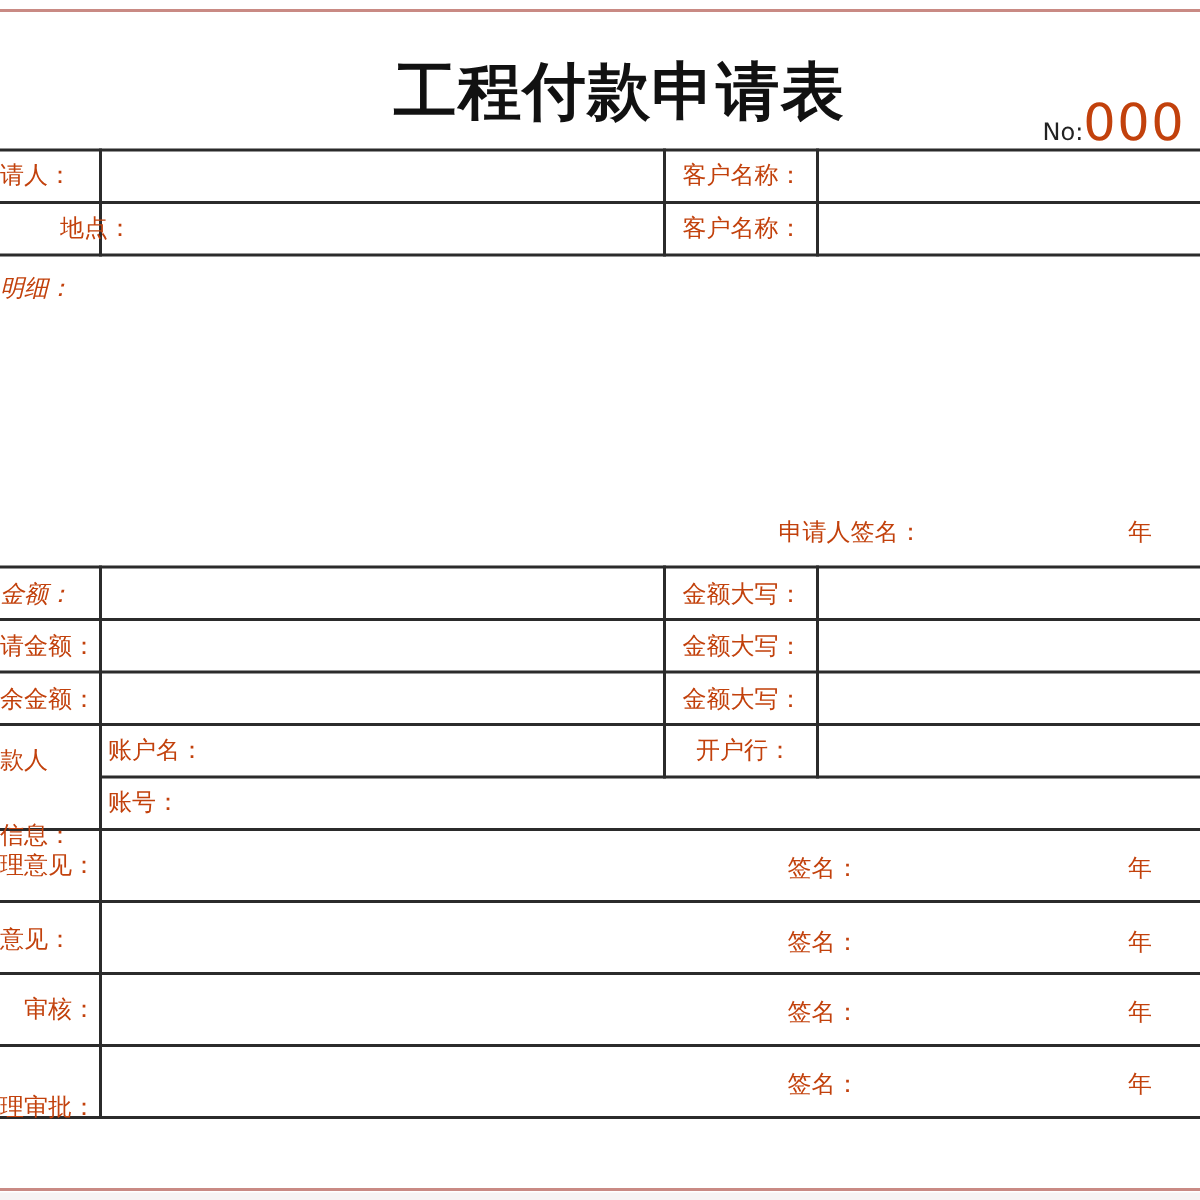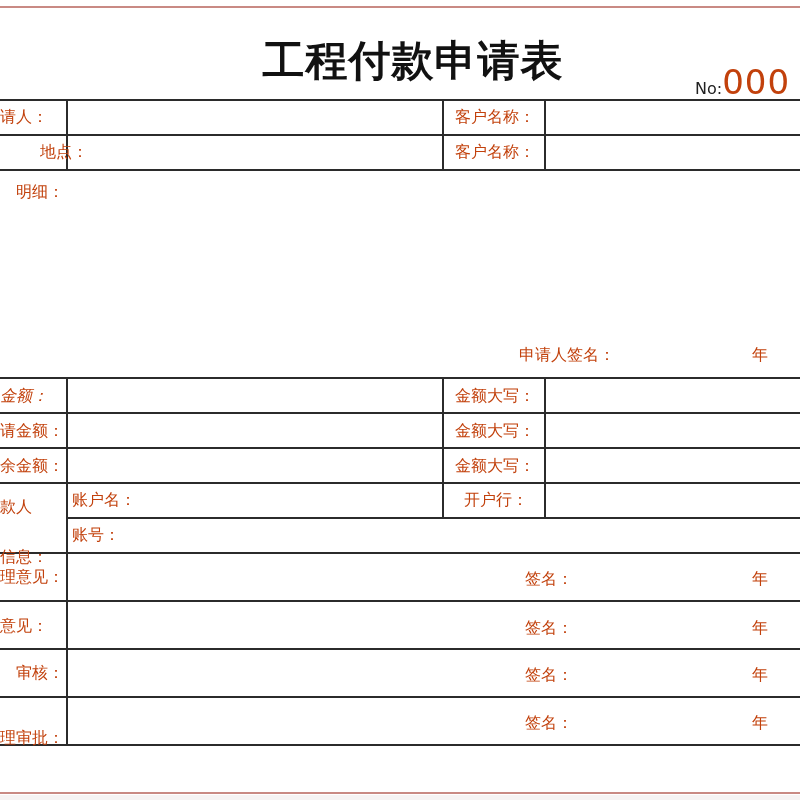--- a/index.html
+++ b/index.html
@@ -65,21 +65,21 @@
 <div class="lbl" style="left:0;top:107px;">请人：</div>
 <div class="field" style="left:69px;top:101px;width:372px;height:33px;"></div>
 <div class="lbl" style="left:455px;top:107px;">客户名称：</div>
 <div class="field" style="left:547px;top:101px;width:253px;height:33px;"></div>
 
 <div class="lbl" style="left:0;top:142px;padding-left:40px;">地点：</div>
 <div class="field" style="left:69px;top:136px;width:372px;height:33px;"></div>
 <div class="lbl" style="left:455px;top:142px;">客户名称：</div>
 <div class="field" style="left:547px;top:136px;width:253px;height:33px;"></div>
 
-<div class="lbl" style="left:16px;top:182px;">明细：</div>
+<div class="lbl" style="left:0;top:182px;font-style:italic;">明细：</div>
 <div class="field" style="left:0;top:171px;width:800px;height:170px;"></div>
 <div class="lbl" style="left:519px;top:345px;">申请人签名：</div>
 <div class="lbl" style="left:752px;top:345px;">年</div>
 
 <div class="lbl" style="left:0;top:386px;font-style:italic;">金额：</div>
 <div class="field" style="left:69px;top:379px;width:372px;height:33px;"></div>
 <div class="lbl" style="left:455px;top:386px;">金额大写：</div>
 <div class="field" style="left:547px;top:379px;width:253px;height:33px;"></div>
 
 <div class="lbl" style="left:0;top:421px;">请金额：</div>

